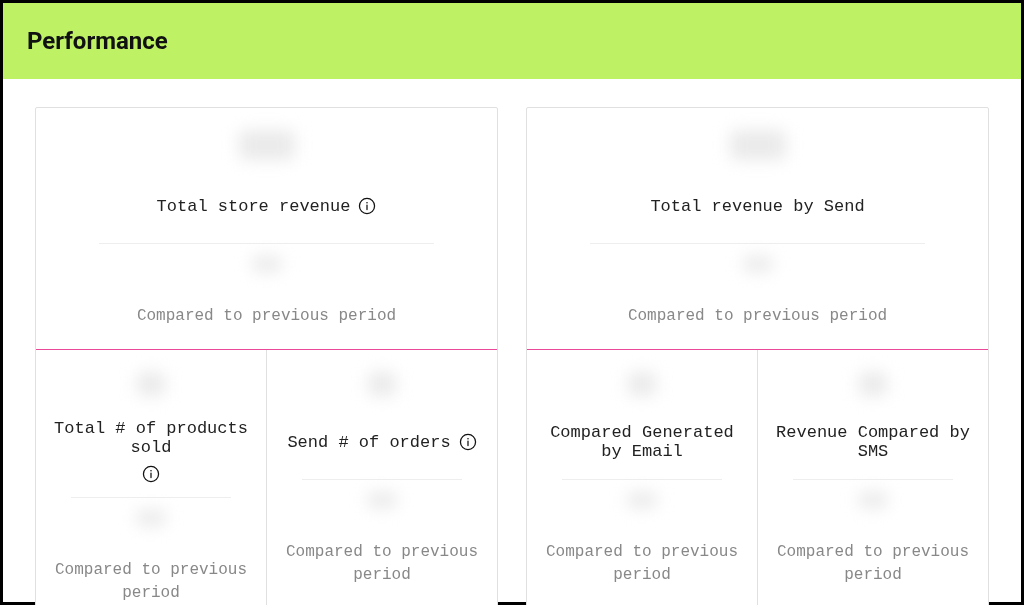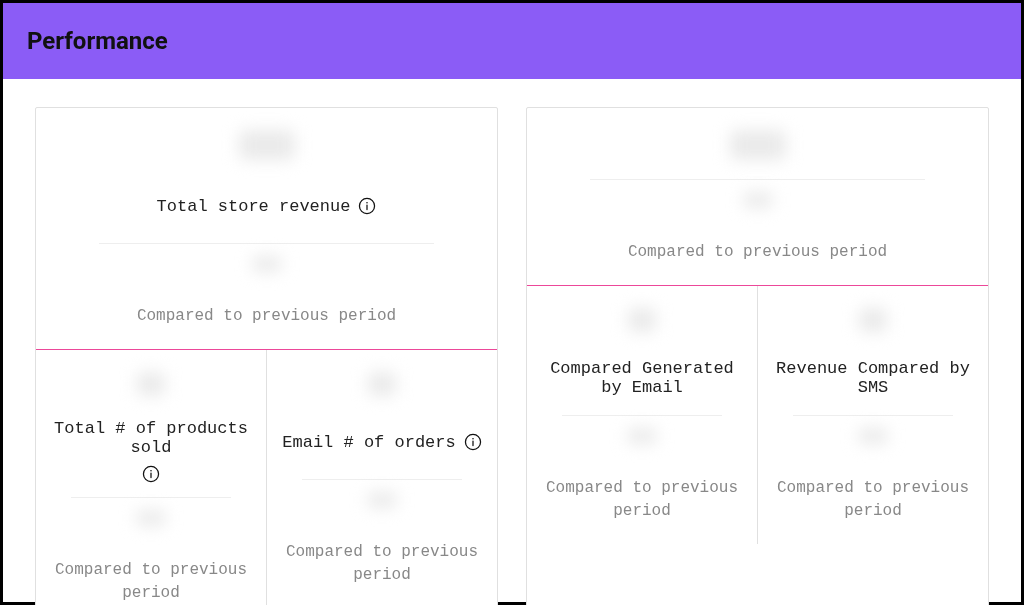--- a/index.html
+++ b/index.html
@@ -10,21 +10,21 @@
     height: 605px;
     overflow: hidden;
   }
   .outer {
     width: 1024px;
     height: 605px;
     border: 3px solid #000;
     background: #fff;
   }
   .header {
-    background: #8b5cf6;
+    background: #bef264;
     padding: 24px 24px;
   }
   .header h1 {
     font-size: 24px;
     font-weight: 700;
     color: #111;
   }
   .content {
     padding: 28px 32px 20px 32px;
     display: flex;
@@ -140,39 +140,42 @@
             </span>
           </div>
           <hr class="divider-thin">
           <span class="blur-value blur-sm"></span>
           <div class="compared">Compared to previous period</div>
         </div>
 
         <div class="cell">
           <span class="blur-value blur-md"></span>
           <div class="metric-label">
-            <span>Email # of orders</span>
+            <span>Send # of orders</span>
             <span class="info-icon">
               <svg viewBox="0 0 20 20" fill="none" stroke="#111" stroke-width="1.4">
                   <circle cx="10" cy="10" r="8.4"></circle>
                   <circle cx="10" cy="6.4" r="0.9" fill="#111" stroke="none"></circle>
                   <line x1="10" y1="9" x2="10" y2="14" stroke-linecap="round"></line>
                 </svg>
             </span>
           </div>
           <hr class="divider-thin">
           <span class="blur-value blur-sm"></span>
           <div class="compared">Compared to previous period</div>
         </div>
       </div>
     </div>
 
     <div class="panel">
       <div class="row-top">
         <span class="blur-value blur-lg"></span>
+        <div class="metric-label">
+          <span>Total revenue by Send</span>
+        </div>
         <hr class="divider-thin">
         <span class="blur-value blur-sm"></span>
         <div class="compared">Compared to previous period</div>
       </div>
 
       <div class="row-bottom">
         <div class="cell">
           <span class="blur-value blur-md"></span>
           <div class="metric-label">
             <span>Compared Generated by Email</span>

